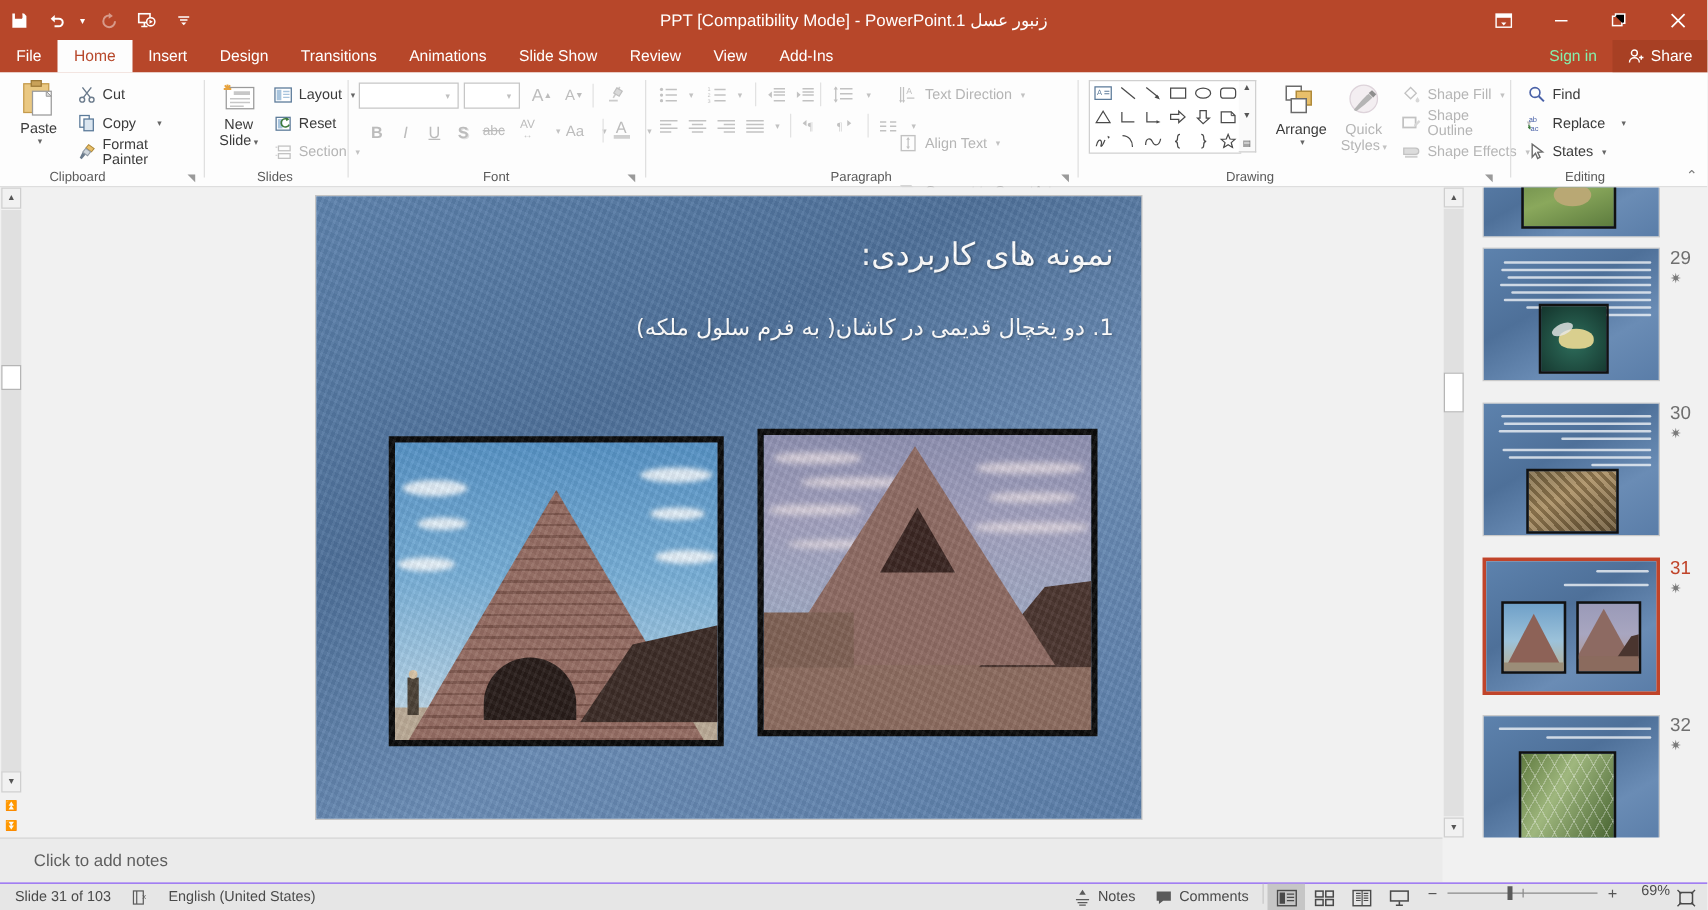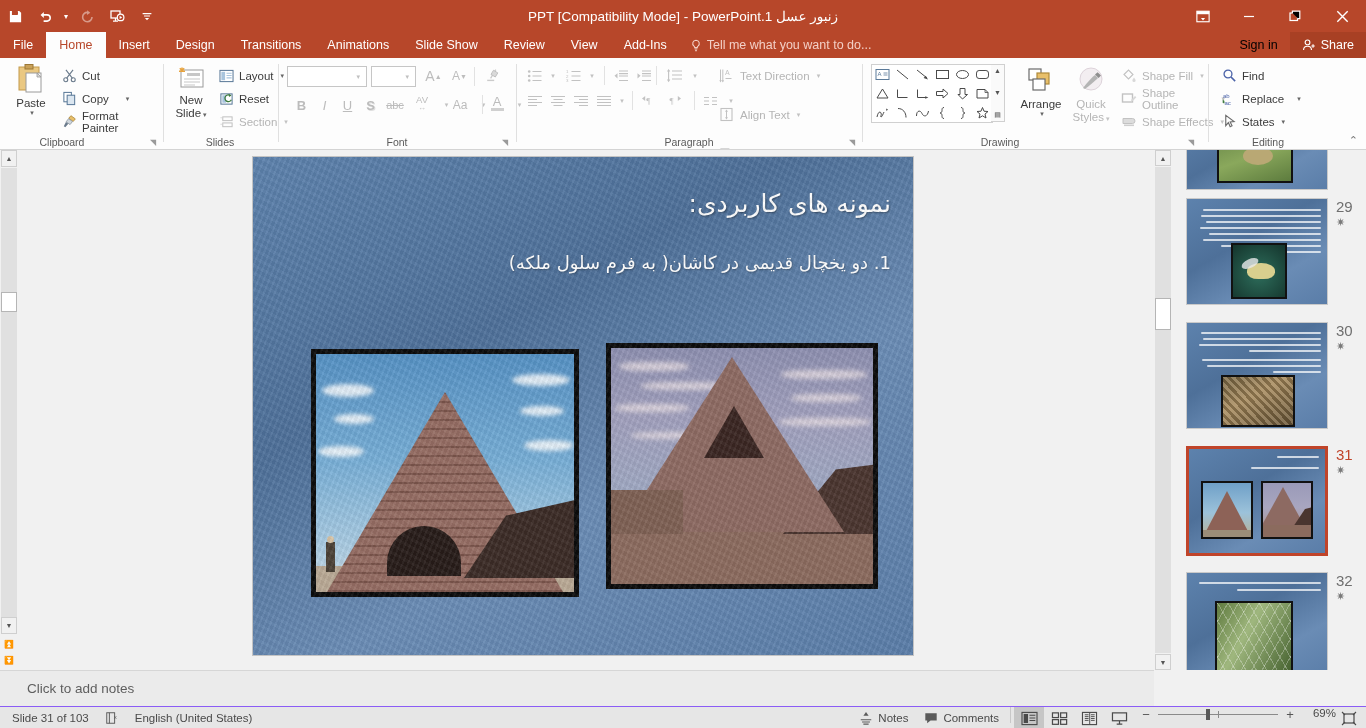--- a/index.html
+++ b/index.html
@@ -45,21 +45,21 @@
     padding:0 13px; display:flex; align-items:center; font-size:12.5px; color:#fff;
     height:26px;
   }
   .tab.active { background:#fdfdfd; color:#b7472a; }
   .tellme {
     display:flex; align-items:center; gap:5px; padding:0 10px; font-size:12.5px;
     color:#f3cfc6; height:26px;
   }
   .tellme .bulb { font-size:12px; color:#f3cfc6; }
   .signin-area { position:absolute; right:0; top:0; height:26px; display:flex; align-items:stretch; }
-  .signin { display:flex; align-items:center; padding:0 12px; font-size:12.5px; color:#000000; }
+  .signin { display:flex; align-items:center; padding:0 12px; font-size:12.5px; color:#86efac; }
   .share { display:flex; align-items:center; gap:5px; padding:0 12px; font-size:12.5px; color:#fff; background:#a84024; }
 
   
   .ribbon {
     position:absolute; left:0; top:58px; width:1366px; height:92px;
     background:#fdfdfd; border-bottom:1px solid #d4d4d4;
   }
   .rgroup { position:absolute; top:0; height:92px; }
   .rgroup .glabel {
     position:absolute; bottom:2px; left:0; width:100%;
@@ -333,29 +333,20 @@
     <div class="tab">File</div>
     <div class="tab active">Home</div>
     <div class="tab">Insert</div>
     <div class="tab">Design</div>
     <div class="tab">Transitions</div>
     <div class="tab">Animations</div>
     <div class="tab">Slide Show</div>
     <div class="tab">Review</div>
     <div class="tab">View</div>
     <div class="tab">Add-Ins</div>
-    <div class="tellme">
-      <span class="bulb">
-        <svg width="12" height="13" viewBox="0 0 12 13">
-            <path fill="none" stroke="#f3cfc6" stroke-width="1.1" d="M6 1.2a3.3 3.3 0 0 1 2 5.9c-.5.4-.7.9-.7 1.5H4.7c0-.6-.2-1.1-.7-1.5A3.3 3.3 0 0 1 6 1.2z"></path>
-            <path stroke="#f3cfc6" stroke-width="1.1" d="M4.7 10h2.6M5.2 11.6h1.6"></path>
-          </svg>
-      </span>
-      <span>Tell me what you want to do...</span>
-    </div>
     <div class="signin-area">
       <div class="signin">Sign in</div>
       <div class="share">
         <span>
           <svg width="14" height="14" viewBox="0 0 16 16">
               <circle cx="6.3" cy="5" r="2.7" fill="none" stroke="#fff" stroke-width="1.3"></circle>
               <path fill="none" stroke="#fff" stroke-width="1.3" d="M1.8 13.6c0-2.5 2-4.2 4.5-4.2s4.5 1.7 4.5 4.2"></path>
               <path stroke="#fff" stroke-width="1.3" d="M12.6 7.2v4M10.6 9.2h4"></path>
             </svg>
         </span>

